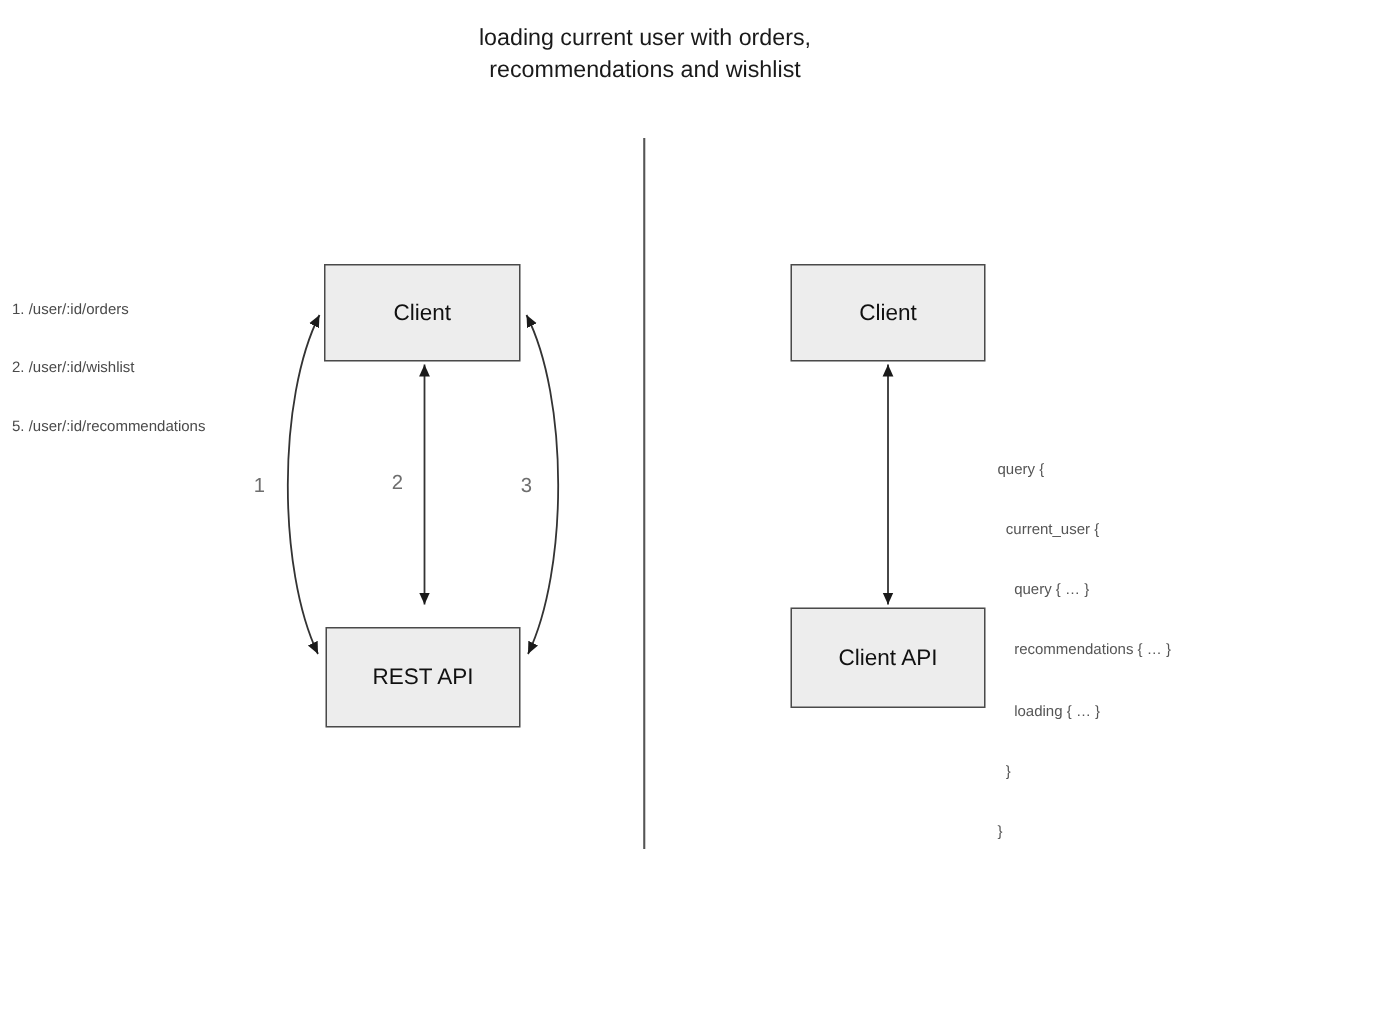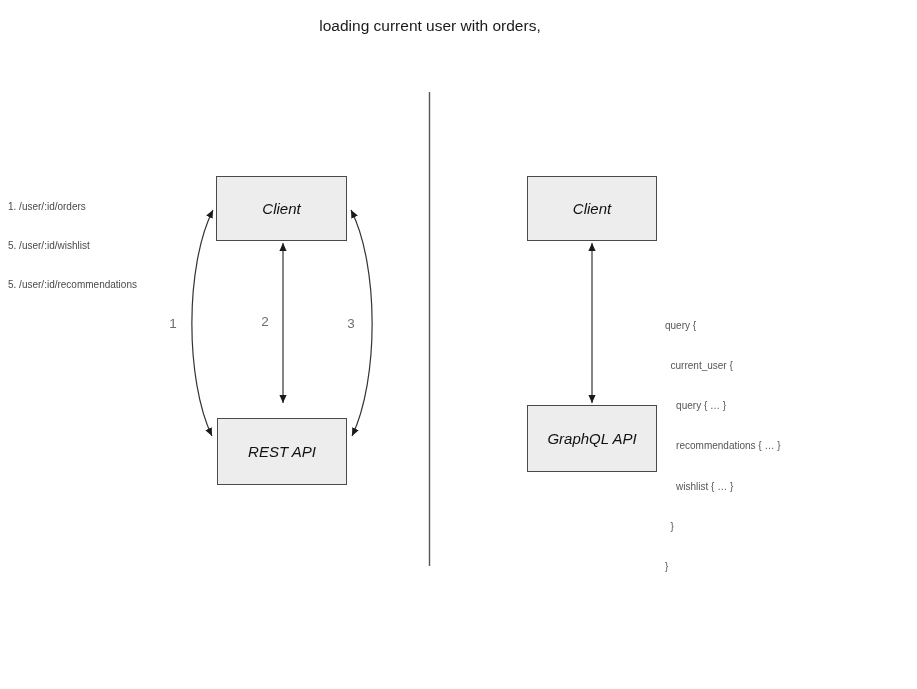--- a/index.html
+++ b/index.html
@@ -29,54 +29,54 @@
   .node {
     position: absolute;
     background: #ededed;
     border: 1.5px solid #4a4a4a;
     box-sizing: border-box;
     display: flex;
     align-items: center;
     justify-content: center;
     font-size: 15px;
     color: #111111;
-    font-style: italic;
   }
   .node-client-left  { left: 216px; top: 176px; width: 131px; height: 65px; }
   .node-rest-api     { left: 217px; top: 418px; width: 130px; height: 67px; }
   .node-client-right { left: 527px; top: 176px; width: 130px; height: 65px; }
   .node-graphql-api  { left: 527px; top: 405px; width: 130px; height: 67px; }
   .code {
     position: absolute;
     font-family: Liberation Sans, sans-serif;
     font-size: 10px;
     color: #4a4a4a;
     white-space: pre;
   }
   .endpoints { left: 8px; top: 174px; line-height: 13px; }
-  .query     { left: 665px; top: 292px; line-height: 13.4px; color: #555555; }
+  .query     { left: 665px; top: 280px; line-height: 13.4px; color: #555555; }
   .arrow-num {
     position: absolute;
     width: 16px;
     text-align: center;
     font-size: 13.5px;
     line-height: 16px;
     color: #6e6e6e;
   }
   .num-1 { left: 165px; top: 316px; }
   .num-2 { left: 257px; top: 314px; }
   .num-3 { left: 343px; top: 316px; }
 </style>
 </head>
 <body>
 
 <div class="canvas">
 
   <div class="title">
     <div>loading current user with orders,</div>
+    <div>recommendations and wishlist</div>
   </div>
 
   <svg class="svg-layer" viewBox="0 0 917 689" xmlns="http://www.w3.org/2000/svg">
     <defs>
       <marker id="ah" markerUnits="userSpaceOnUse" markerWidth="9" markerHeight="9" refX="8" refY="4" orient="auto">
         <path d="M0,0.4 L8,4 L0,7.6 Z" fill="#1a1a1a"></path>
       </marker>
       <marker id="ahr" markerUnits="userSpaceOnUse" markerWidth="9" markerHeight="9" refX="8" refY="4" orient="auto-start-reverse">
         <path d="M0,0.4 L8,4 L0,7.6 Z" fill="#1a1a1a"></path>
       </marker>
@@ -88,45 +88,45 @@
 
     <line x1="283" y1="243" x2="283" y2="403" stroke="#333333" stroke-width="1.2" marker-start="url(#ahr)" marker-end="url(#ah)"></line>
 
     <path d="M 351,210 C 379,265 379,380 352,436" fill="none" stroke="#333333" stroke-width="1.2" marker-start="url(#ahr)" marker-end="url(#ah)"></path>
 
     <line x1="592" y1="243" x2="592" y2="403" stroke="#333333" stroke-width="1.2" marker-start="url(#ahr)" marker-end="url(#ah)"></line>
   </svg>
 
   <div class="code endpoints">
     <div>1. /user/:id/orders</div>
-    <div>5. /user/:id/wishlist</div>
+    <div>2. /user/:id/wishlist</div>
     <div>5. /user/:id/recommendations</div>
   </div>
 
   <div class="node node-client-left">
     <span>Client</span>
   </div>
   <div class="node node-rest-api">
     <span>REST API</span>
   </div>
 
   <div class="arrow-num num-1">1</div>
   <div class="arrow-num num-2">2</div>
   <div class="arrow-num num-3">3</div>
 
   <div class="node node-client-right">
     <span>Client</span>
   </div>
   <div class="node node-graphql-api">
-    <span>GraphQL API</span>
+    <span>Client API</span>
   </div>
 
   <div class="code query">
     <div>query {</div>
     <div>  current_user {</div>
     <div>    query { … }</div>
     <div>    recommendations { … }</div>
-    <div>    wishlist { … }</div>
+    <div>    loading { … }</div>
     <div>  }</div>
     <div>}</div>
   </div>
 
 </div>
 
 </body></html>

